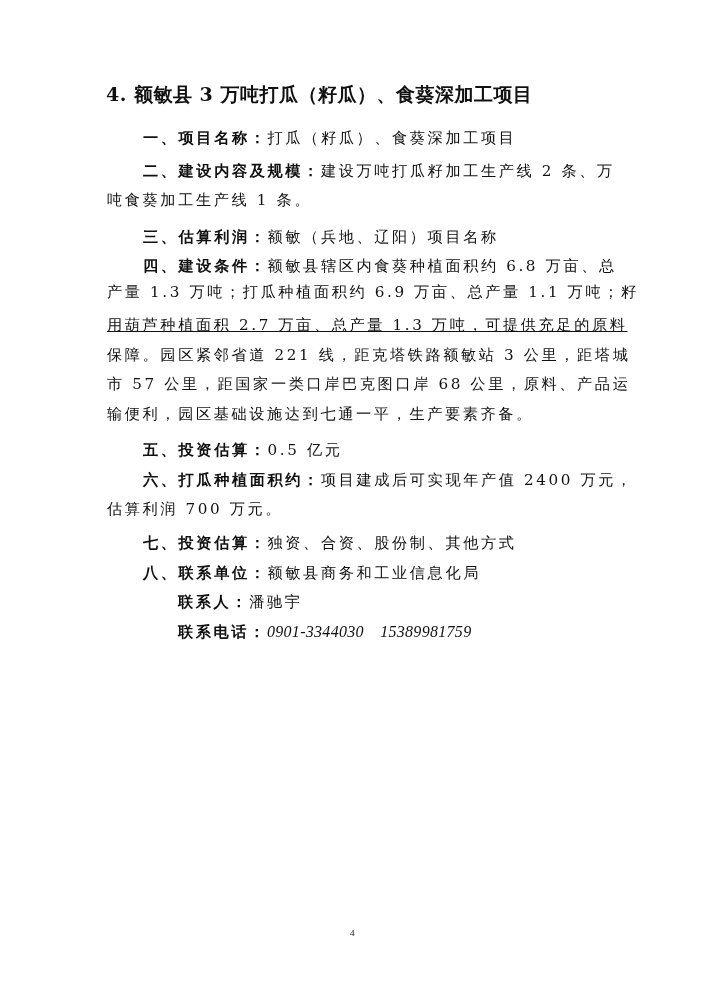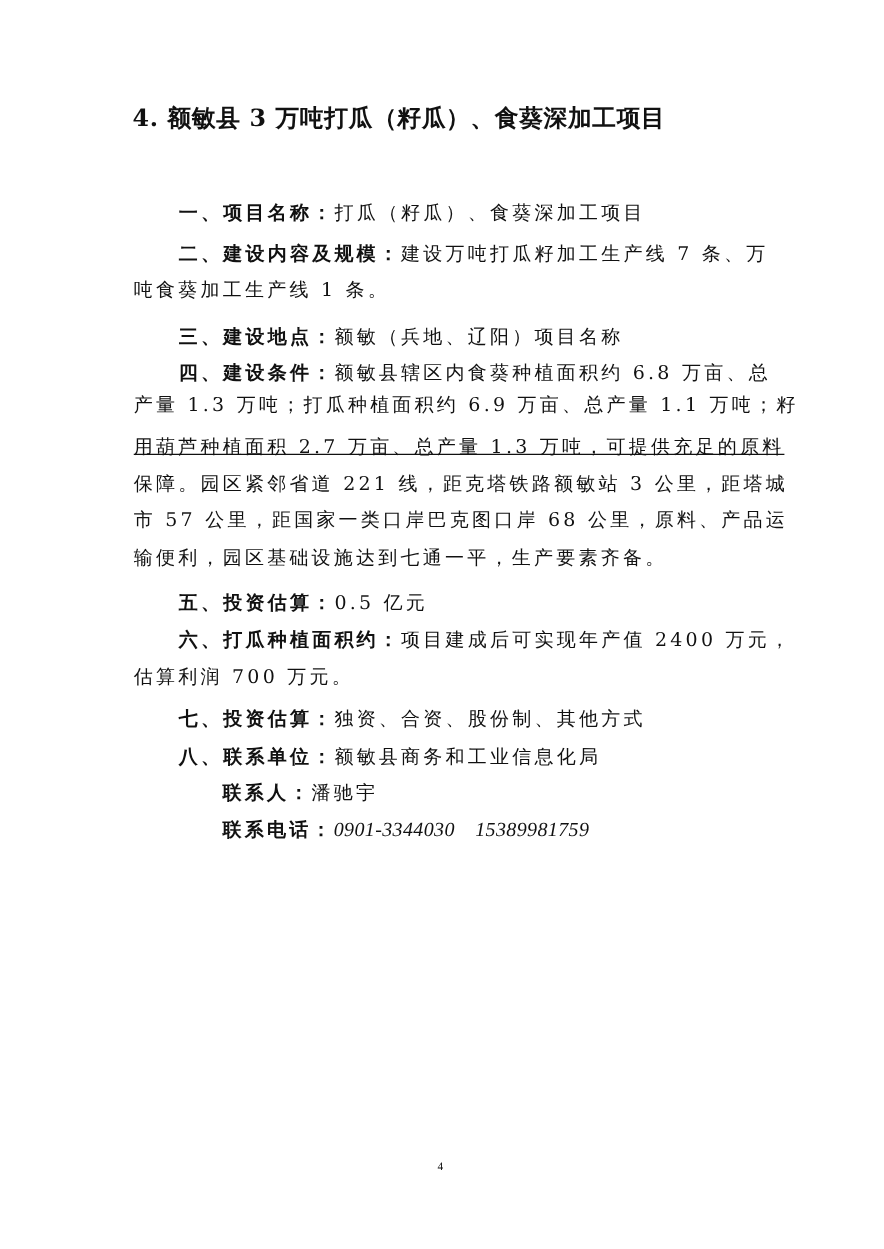--- a/index.html
+++ b/index.html
@@ -2,44 +2,44 @@
 <html><head>
   <meta charset="utf-8">
   <style>
     html, body { margin: 0; padding: 0; background: #ffffff; }
     body { width: 707px; height: 999px; position: relative; overflow: hidden;
       font-family: "DejaVu Serif", "Liberation Serif", serif; color: #111; }
     .page { position: absolute; left: 0; top: 0; width: 707px; height: 735px; background: #fff; }
     .title { position: absolute; left: 106px; top: 82px; font-size: 19px; font-weight: bold;
       font-family: "DejaVu Serif", "Liberation Serif", serif; letter-spacing: 0.5px; white-space: nowrap; }
     .line { position: absolute; font-size: 15.2px; line-height: 20px; white-space: nowrap;
-      letter-spacing: 2.6px; font-family: "DejaVu Serif", "Liberation Serif", serif; margin-top: 32px; }
+      letter-spacing: 2.6px; font-family: "DejaVu Serif", "Liberation Serif", serif; }
     .line b { font-weight: bold; }
     .l0 { left: 107px; }
     .l1 { left: 143px; }
     .l2 { left: 178px; }
     .pn { position: absolute; left: 350px; top: 928px; font-size: 9px; font-family: "Liberation Serif", serif; }
   </style>
 </head>
 <body>
 
 <div class="page">
   <div class="title">4. 额敏县 3 万吨打瓜（籽瓜）、食葵深加工项目</div>
 
   <div class="line l1" style="top:128px;">
     <b>一、项目名称：</b><span>打瓜（籽瓜）、食葵深加工项目</span>
   </div>
 
   <div class="line l1" style="top:161px;">
-    <b>二、建设内容及规模：</b><span>建设万吨打瓜籽加工生产线 7 条、万</span>
+    <b>二、建设内容及规模：</b><span>建设万吨打瓜籽加工生产线 2 条、万</span>
   </div>
   <div class="line l0" style="top:190px;">吨食葵加工生产线 1 条。</div>
 
   <div class="line l1" style="top:227px;">
-    <b>三、建设地点：</b><span>额敏（兵地、辽阳）项目名称</span>
+    <b>三、估算利润：</b><span>额敏（兵地、辽阳）项目名称</span>
   </div>
 
   <div class="line l1" style="top:256px;">
     <b>四、建设条件：</b><span>额敏县辖区内食葵种植面积约 6.8 万亩、总</span>
   </div>
   <div class="line l0" style="top:282px;text-align:right;">产量 1.3 万吨；打瓜种植面积约 6.9 万亩、总产量 1.1 万吨；籽</div>
   <div class="line l0" style="top:315px;text-decoration:underline;">用葫芦种植面积 2.7 万亩、总产量 1.3 万吨，可提供充足的原料</div>
   <div class="line l0" style="top:345px;">保障。园区紧邻省道 221 线，距克塔铁路额敏站 3 公里，距塔城</div>
   <div class="line l0" style="top:374px;text-align:center;">市 57 公里，距国家一类口岸巴克图口岸 68 公里，原料、产品运</div>
   <div class="line l0" style="top:404px;">输便利，园区基础设施达到七通一平，生产要素齐备。</div>

